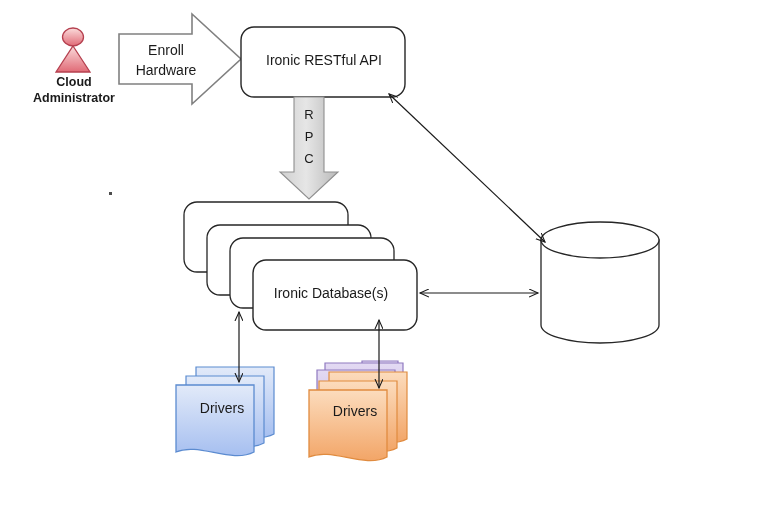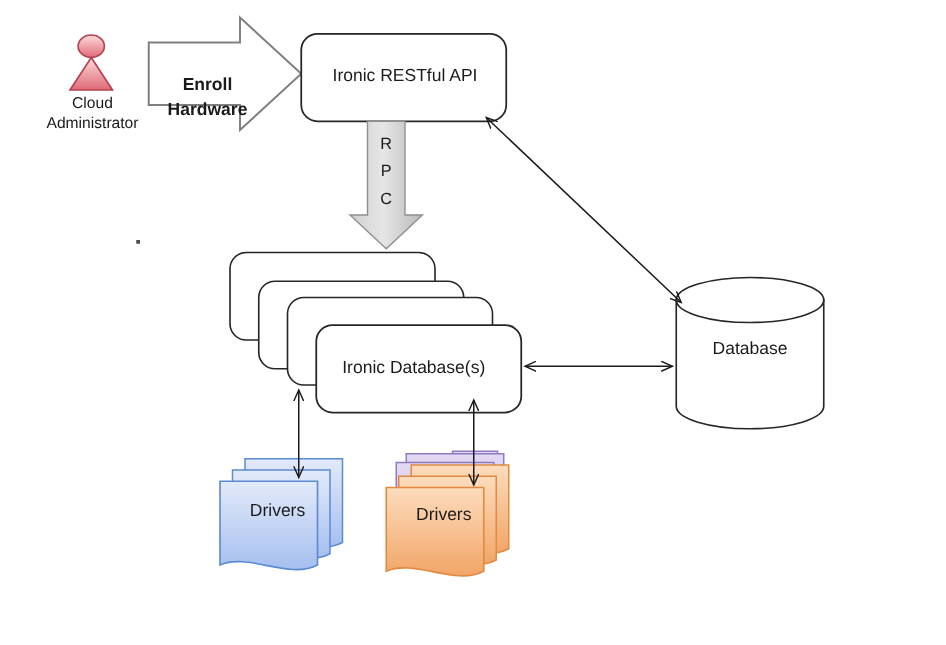--- a/index.html
+++ b/index.html
@@ -29,31 +29,30 @@
     color: #1a1a1a;
     font-size: 14px;
     line-height: 1.25;
     white-space: pre;
     pointer-events: none;
   }
   #actor-label {
     left: 12px;
     top: 74px;
     width: 124px;
-    font-weight: normal;
+    font-weight: bold;
     font-size: 12.5px;
     line-height: 1.3;
   }
   #enroll-label {
     left: 118px;
-    top: 57px;
+    top: 40px;
     width: 96px;
     font-size: 14px;
     line-height: 1.45;
-    font-weight: bold;
   }
   #api-label {
     left: 243px;
     top: 52px;
     width: 162px;
   }
   #conductor-label {
     left: 250px;
     top: 285px;
     width: 162px;
@@ -199,19 +198,18 @@
   <div class="node-label" id="api-label">Ironic RESTful API</div>
 
   <div id="rpc-label">
     <span>R</span>
     <span>P</span>
     <span>C</span>
   </div>
 
   <div class="node-label" id="conductor-label">Ironic Database(s)</div>
 
-  <div class="node-label" id="database-label">Database</div>
 
   <div class="node-label" id="drivers-blue-label">Drivers</div>
 
   <div class="node-label" id="drivers-orange-label">Drivers</div>
 
 </div>
 
 </body></html>

